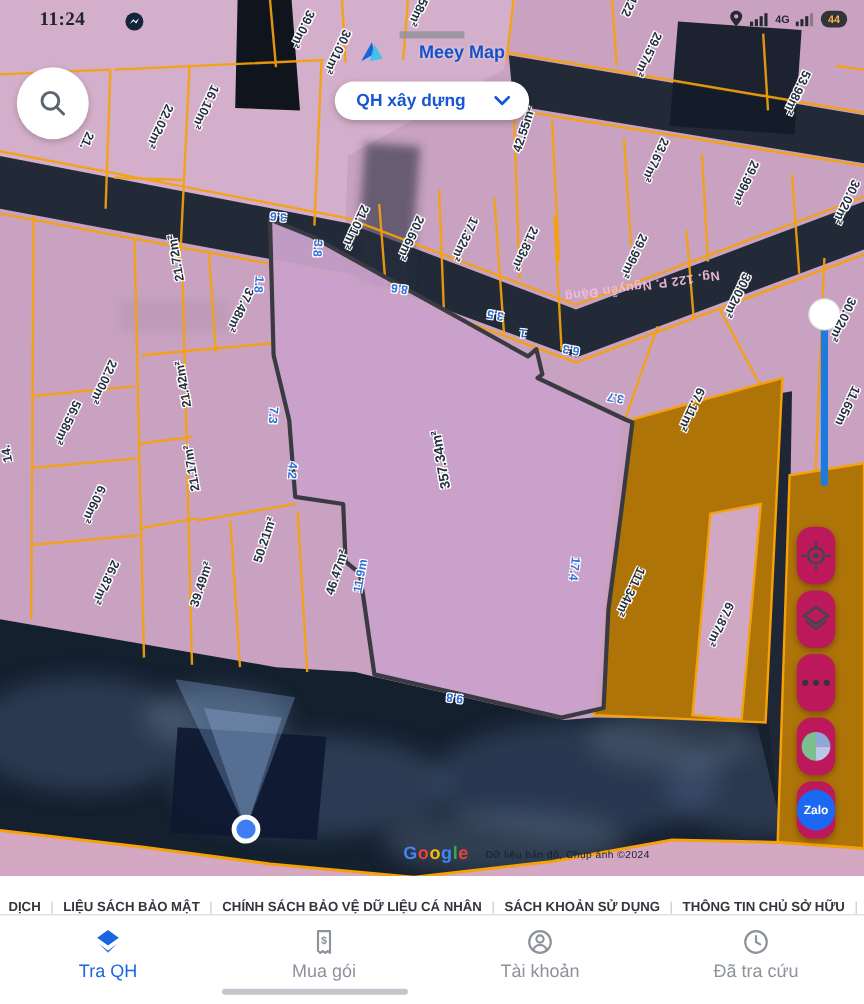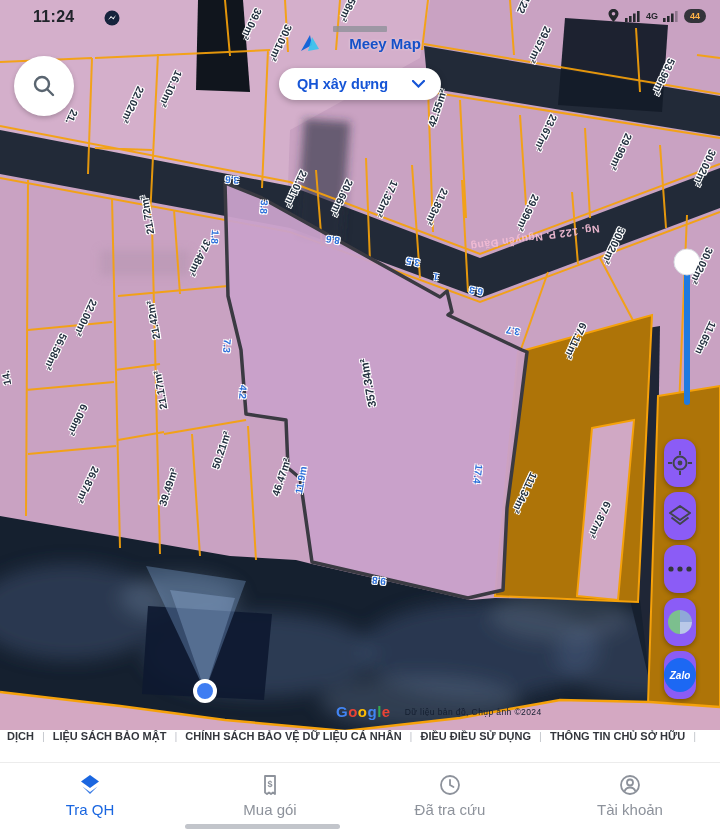--- a/index.html
+++ b/index.html
@@ -11,50 +11,50 @@
   .lbl-layer{position:absolute;left:0;top:0;width:100%;height:100%;pointer-events:none;}
   .lbl{position:absolute;font-size:10.5px;font-weight:bold;color:#23303f;white-space:nowrap;
     text-shadow:-1px -1px 0 #fff,1px -1px 0 #fff,-1px 1px 0 #fff,1px 1px 0 #fff,0 0 2px #fff;}
   .lbl.big{font-size:11.5px;}
   .dim{position:absolute;font-size:10px;font-weight:bold;color:var(--dimblue);white-space:nowrap;
     text-shadow:-1px -1px 0 #fff,1px -1px 0 #fff,-1px 1px 0 #fff,1px 1px 0 #fff;}
   .street{position:absolute;font-size:10.5px;font-weight:600;color:#f2bcd4;white-space:nowrap;
     letter-spacing:.5px;opacity:.95;}
   
   .status{position:absolute;left:0;top:0;width:100%;height:30px;z-index:40;color:#20242b;}
-  .status .time{position:absolute;left:33px;top:8px;font-size:16px;font-weight:bold;letter-spacing:.3px;}
+  .status .time{position:absolute;left:33px;top:8px;font-size:16px;font-weight:bold;letter-spacing:.3px;font-family:Liberation Serif, serif;}
   .status .msgr{position:absolute;left:104px;top:10px;}
   .status .right{position:absolute;right:14px;top:8px;display:flex;align-items:center;gap:5px;}
   .battery{background:#33343a;color:#ffb347;font-size:9px;font-weight:bold;border-radius:8px;
     padding:2px 6px;line-height:10px;text-align:right;}
   .netlabel{font-size:9px;font-weight:bold;color:#26292e;}
   
   .brand{position:absolute;left:0;top:26px;width:100%;text-align:center;z-index:30;}
   .brand .bar{display:block;margin:0 auto 1px auto;width:54px;height:6px;background:#8b8f97;opacity:.75;border-radius:1px;}
   .brand-row{display:inline-flex;align-items:center;gap:5px;}
   .brand-txt{font-size:15px;font-weight:bold;color:#1550c8;text-shadow:0 0 3px rgba(255,255,255,.55);margin-left:23px;}
   .pill{position:absolute;left:50%;top:68px;transform:translateX(-50%);z-index:30;background:#fff;
     border-radius:18px;padding:8px 16px 8px 18px;display:flex;align-items:center;gap:24px;
     box-shadow:0 2px 6px rgba(0,0,0,.25);cursor:pointer;}
   .pill span{font-size:14.5px;font-weight:600;color:#1655d6;}
   .search-btn{position:absolute;left:14px;top:56px;width:60px;height:60px;border-radius:50%;background:#fff;
     z-index:30;display:flex;align-items:center;justify-content:center;box-shadow:0 2px 5px rgba(0,0,0,.22);cursor:pointer;}
   
-  .ctrl{position:absolute;left:664px;width:32px;height:48px;background:#8b5cf6;border-radius:13px;z-index:30;
-    display:flex;align-items:center;justify-content:center;box-shadow:0 2px 5px rgba(0,0,0,.3);cursor:pointer;font-style:italic;}
+  .ctrl{position:absolute;left:664px;width:32px;height:48px;background:#be185d;border-radius:13px;z-index:30;
+    display:flex;align-items:center;justify-content:center;box-shadow:0 2px 5px rgba(0,0,0,.3);cursor:pointer;}
   .zalo-circle{width:34px;height:34px;border-radius:50%;background:#1c68f3;color:#fff;display:flex;
     align-items:center;justify-content:center;font-size:10px;font-weight:bold;}
   
   .gline{position:absolute;left:336px;top:703px;z-index:25;display:flex;align-items:center;gap:14px;}
   .glogo{font-size:15px;font-weight:bold;letter-spacing:.5px;}
   .glogo b{font-weight:bold;}
   .attrib{font-size:8.5px;color:#141e30;letter-spacing:.4px;}
   
   .footer{position:absolute;left:0;top:730px;width:720px;height:32px;background:#fff;z-index:50;
-    display:flex;align-items:flex-start;white-space:nowrap;overflow:hidden;padding-left:7px;box-sizing:border-box;}
+    display:flex;align-items:flex-end;white-space:nowrap;overflow:hidden;padding-left:7px;box-sizing:border-box;}
   .footer a{font-size:11px;font-weight:600;color:#33363c;text-decoration:none;flex:0 0 auto;}
   .fsep{color:#c3c6cc;margin:0 8px;font-size:11px;flex:0 0 auto;}
   
   .nav{position:absolute;left:0;top:762px;width:720px;height:75px;background:#fff;z-index:50;
     display:grid;grid-template-columns:1fr 1fr 1fr 1fr;border-top:1px solid #ececec;}
   .nav-item{display:flex;flex-direction:column;align-items:center;justify-content:flex-start;
     padding-top:10px;color:#8d929b;cursor:pointer;}
   .nav-item.active{color:var(--accent);}
   .nav-item .cap{font-size:15px;margin-top:4px;}
   .homebar{position:absolute;left:185px;top:824px;width:155px;height:5px;border-radius:3px;background:#c2c5cb;z-index:60;}
@@ -278,21 +278,21 @@
     <span class="zalo-circle">Zalo</span>
   </div>
 
   <div class="footer">
     <a href="#">DỊCH</a>
       <span class="fsep">|</span>
     <a href="#">LIỆU SÁCH BẢO MẬT</a>
       <span class="fsep">|</span>
     <a href="#">CHÍNH SÁCH BẢO VỆ DỮ LIỆU CÁ NHÂN</a>
       <span class="fsep">|</span>
-    <a href="#">ĐIỀU ĐIỀU SỬ DỤNG</a>
+    <a href="#">SÁCH KHOẢN SỬ DỤNG</a>
       <span class="fsep">|</span>
     <a href="#">THÔNG TIN CHỦ SỞ HỮU</a>
       <span class="fsep">|</span>
 
   </div>
 
   <div class="nav">
     <div class="nav-item active">
       <svg width="24" height="24" viewBox="0 0 24 24">
         <path d="M12 2 L21 8.5 L12 15 L3 8.5 Z" fill="#1a66e0"></path>
@@ -303,28 +303,28 @@
     <div class="nav-item">
       <svg width="24" height="24" viewBox="0 0 24 24">
         <path d="M7 3 H17 V21 L15 19.5 L13 21 L11 19.5 L9 21 L7 19.5 Z" stroke="#8d929b" stroke-width="1.8" fill="none" stroke-linejoin="round"></path>
         <text x="12" y="13.5" text-anchor="middle" font-size="9" font-weight="bold" fill="#8d929b">$</text>
       </svg>
       <span class="cap">Mua gói</span>
     </div>
     <div class="nav-item">
       <svg width="24" height="24" viewBox="0 0 24 24">
         <circle cx="12" cy="12" r="9" stroke="#8d929b" stroke-width="1.8" fill="none"></circle>
-        <path d="M12 7 V12 L15.5 14" stroke="#8d929b" stroke-width="1.8" fill="none" stroke-linecap="round"></path>
-      </svg>
-      <span class="cap">Đã tra cứu</span>
+        <circle cx="12" cy="9.5" r="3" stroke="#8d929b" stroke-width="1.8" fill="none"></circle>
+        <path d="M6.5 18.5 C7.5 15.5 10 14.5 12 14.5 C14 14.5 16.5 15.5 17.5 18.5" stroke="#8d929b" stroke-width="1.8" fill="none"></path>
+      </svg>
+      <span class="cap">Tài khoản</span>
     </div>
     <div class="nav-item">
       <svg width="24" height="24" viewBox="0 0 24 24">
         <circle cx="12" cy="12" r="9" stroke="#8d929b" stroke-width="1.8" fill="none"></circle>
-        <circle cx="12" cy="9.5" r="3" stroke="#8d929b" stroke-width="1.8" fill="none"></circle>
-        <path d="M6.5 18.5 C7.5 15.5 10 14.5 12 14.5 C14 14.5 16.5 15.5 17.5 18.5" stroke="#8d929b" stroke-width="1.8" fill="none"></path>
-      </svg>
-      <span class="cap">Tài khoản</span>
+        <path d="M12 7 V12 L15.5 14" stroke="#8d929b" stroke-width="1.8" fill="none" stroke-linecap="round"></path>
+      </svg>
+      <span class="cap">Đã tra cứu</span>
     </div>
   </div>
 
   <div class="homebar"></div>
 </div>
 
 </body></html>

